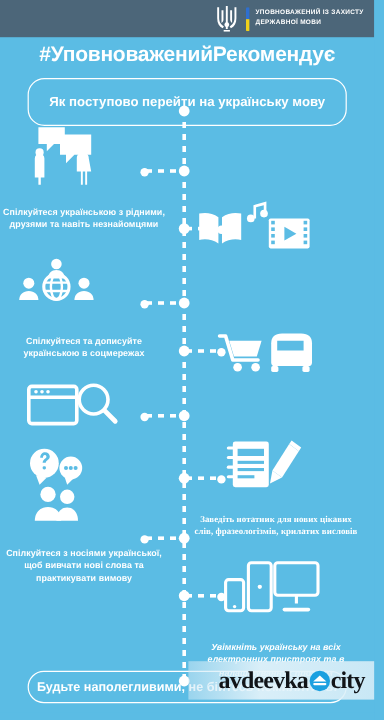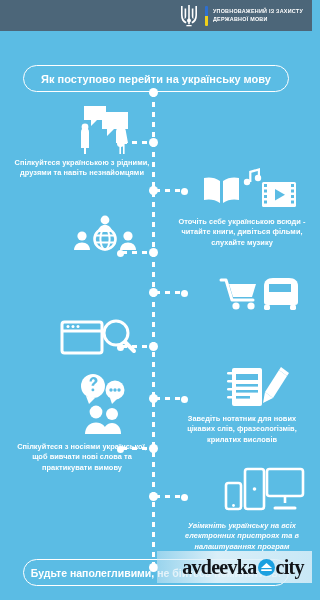--- a/index.html
+++ b/index.html
@@ -33,39 +33,39 @@
     color:#ffffff;font-size:17.5px;font-weight:bold;letter-spacing:-.2px;
   }
 
   
   .pill{
     position:absolute;box-sizing:border-box;
     border:1.4px solid #ffffff;border-radius:14px;
     color:#ffffff;font-weight:bold;display:flex;align-items:center;justify-content:center;
     text-align:center;
   }
-  .pill-top{left:23px;top:65px;width:266px;height:27px;font-size:11px;}
+  .pill-top{left:23px;top:65px;width:266px;height:40px;font-size:11px;}
   .pill-bottom{left:23px;top:559px;width:266px;height:27px;font-size:10.5px;}
 
   
   .spine{
     position:absolute;left:151.5px;top:92px;width:3px;height:475px;
     background:repeating-linear-gradient(to bottom,#ffffff 0 5px,rgba(255,255,255,0) 5px 10px);
   }
   .node{
     position:absolute;width:9px;height:9px;border-radius:50%;background:#ffffff;
   }
   .branch{
     position:absolute;height:3px;
     background:repeating-linear-gradient(to right,#ffffff 0 5px,rgba(255,255,255,0) 5px 10px);
   }
   .endcap{position:absolute;width:7px;height:7px;border-radius:50%;background:#ffffff;}
 
   
-  .block{position:absolute;width:148px;display:flex;flex-direction:column;align-items:flex-end;}
+  .block{position:absolute;width:148px;display:flex;flex-direction:column;align-items:flex-start;gap:14px;}
   .block .icons{
     display:flex;align-items:flex-end;justify-content:center;gap:6px;height:50px;margin-bottom:4px;
   }
   .block .caption{
     color:#ffffff;font-size:7.4px;line-height:10.4px;font-weight:bold;text-align:center;
     width:136px;letter-spacing:.05px;
   }
   .blk-left{left:2px;}
   .blk-right{left:162px;}
 
@@ -111,20 +111,21 @@
         <i class="b"></i>
           <i class="y"></i>
       </span>
       <span class="brandtxt">
         <span>УПОВНОВАЖЕНИЙ ІЗ ЗАХИСТУ</span><br>
         <span>ДЕРЖАВНОЇ МОВИ</span>
       </span>
     </div>
   </div>
 
+  <div class="hashtitle">#УповноваженийРекомендує</div>
 
   <div class="pill pill-top">Як поступово перейти на українську мову</div>
 
   <div class="spine"></div>
 
   <div class="node" style="left:148.5px;top:138px;"></div>
   <div class="branch" style="left:122px;top:141px;width:28px;"></div>
   <div class="endcap" style="left:117px;top:140px;"></div>
 
   <div class="node" style="left:148.5px;top:186px;"></div>
@@ -189,41 +190,41 @@
           <rect x="64" y="30" width="3" height="3" fill="#5bbce4"></rect>
           <rect x="64" y="35.5" width="3" height="3" fill="#5bbce4"></rect>
           <rect x="91" y="19" width="3" height="3" fill="#5bbce4"></rect>
           <rect x="91" y="24.5" width="3" height="3" fill="#5bbce4"></rect>
           <rect x="91" y="30" width="3" height="3" fill="#5bbce4"></rect>
           <rect x="91" y="35.5" width="3" height="3" fill="#5bbce4"></rect>
           <path d="M75 24 l10 5.7 l-10 5.7 z" fill="#5bbce4"></path>
         </g>
       </svg>
     </div>
-    <div class="caption">Оточіть себе українською всюди - читайте книги, дивіться фільми, слухайте музику</div>
   </div>
 
   <div class="block blk-left" style="top:212px;">
     <div class="icons">
       <svg width="90" height="50" viewBox="0 0 90 50">
         <g>
           <circle class="st" cx="45" cy="27" r="10.5" stroke-width="2.6"></circle>
           <ellipse class="st" cx="45" cy="27" rx="4.6" ry="10.5" stroke-width="2"></ellipse>
           <path class="st" d="M35 23.5 h20 M35 30.5 h20" stroke-width="2"></path>
         </g>
         <g>
           <circle class="wh" cx="45" cy="8" r="4.4"></circle>
           <path class="wh" d="M38 20 c0-4.3 3.1-7 7-7 c3.9 0 7 2.7 7 7 z"></path>
           <circle class="wh" cx="22" cy="24" r="4.6"></circle>
           <path class="wh" d="M14 38 c0-4.6 3.4-7.6 8-7.6 c4.6 0 8 3 8 7.6 z"></path>
           <circle class="wh" cx="68" cy="24" r="4.6"></circle>
           <path class="wh" d="M60 38 c0-4.6 3.4-7.6 8-7.6 c4.6 0 8 3 8 7.6 z"></path>
         </g>
       </svg>
     </div>
+    <div class="caption">Спілкуйтеся та дописуйте українською в соцмережах</div>
   </div>
 
   <div class="block blk-right" style="top:264px;">
     <div class="icons">
       <svg width="110" height="44" viewBox="0 0 110 44">
         <g>
           <path class="st" d="M21 10 h5 l6 20 h21" stroke-width="3" stroke-linecap="round" stroke-linejoin="round"></path>
           <path class="wh" d="M29 14 h27 l-4 13 h-19 z"></path>
           <circle class="wh" cx="36" cy="36" r="3.6"></circle>
           <circle class="wh" cx="51" cy="36" r="3.6"></circle>
@@ -251,21 +252,21 @@
           <circle class="wh" cx="38" cy="12.5" r="1.5"></circle>
         </g>
         <g>
           <circle class="st" cx="76" cy="19" r="12" stroke-width="3"></circle>
           <path class="st" d="M85 28 l9 9" stroke-width="4" stroke-linecap="round"></path>
         </g>
       </svg>
     </div>
   </div>
 
-  <div class="block blk-right" style="top:360px;">
+  <div class="block blk-right" style="top:360px;font-family:Liberation Serif, serif;">
     <div class="icons">
       <svg width="110" height="48" viewBox="0 0 110 48">
         <g>
           <rect class="wh" x="32" y="6" width="30" height="38" rx="2"></rect>
           <rect x="36" y="12" width="22" height="6" fill="#5bbce4"></rect>
           <rect x="36" y="22" width="22" height="2.6" fill="#5bbce4"></rect>
           <rect x="36" y="28" width="22" height="2.6" fill="#5bbce4"></rect>
           <rect x="36" y="34" width="14" height="2.6" fill="#5bbce4"></rect>
           <rect class="wh" x="27" y="10" width="8" height="2.6" rx="1.3"></rect>
           <rect class="wh" x="27" y="18" width="8" height="2.6" rx="1.3"></rect>

